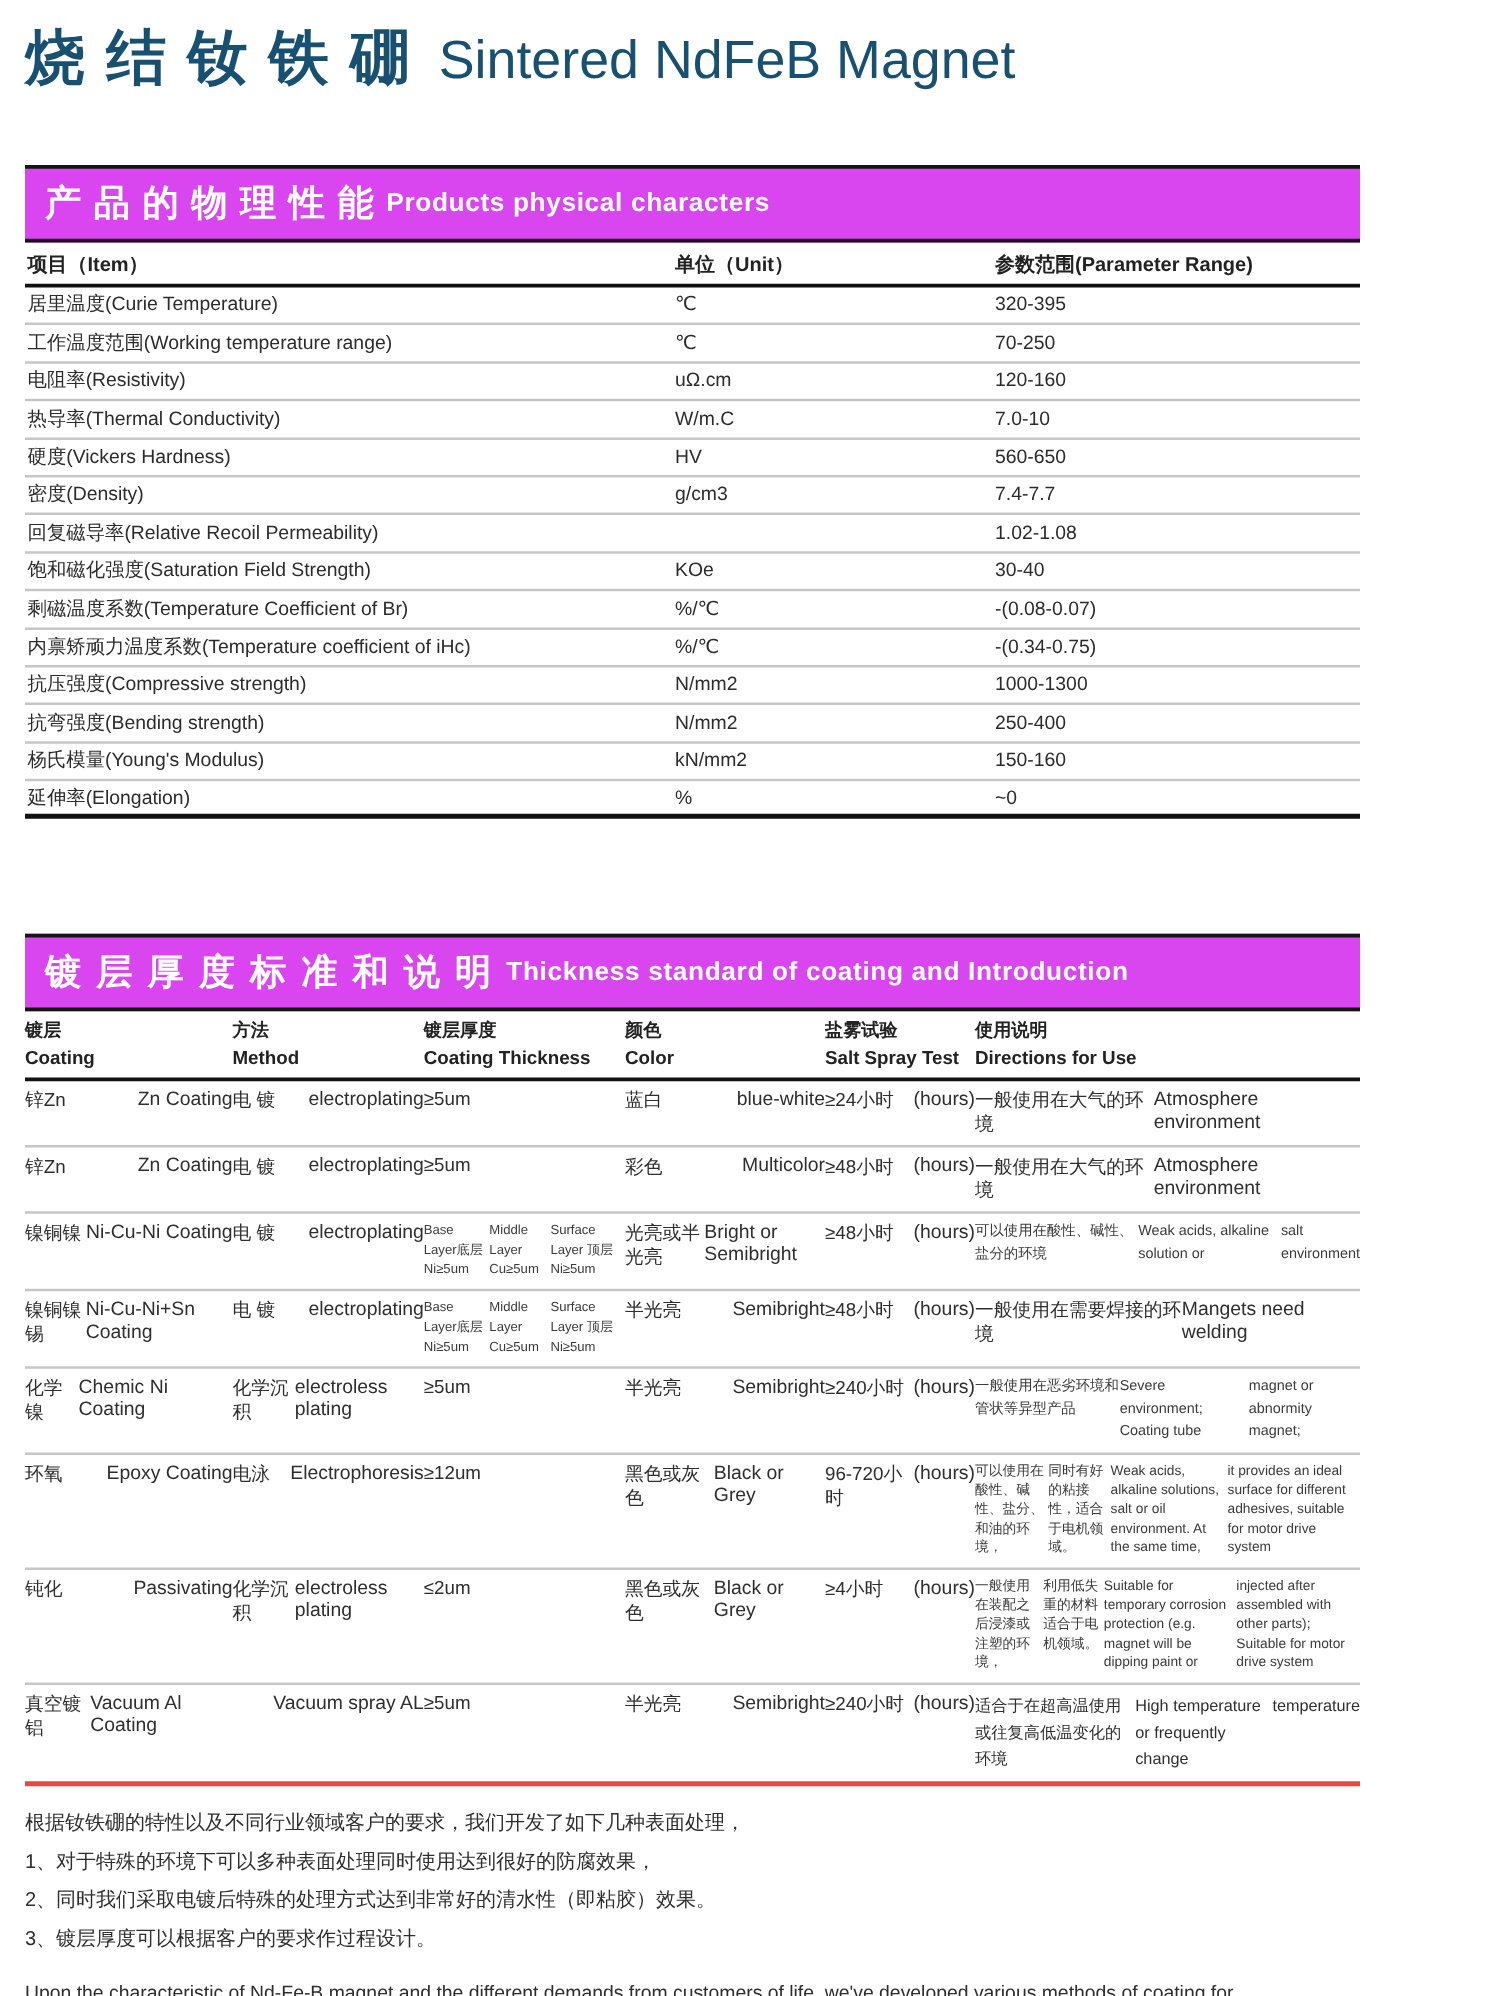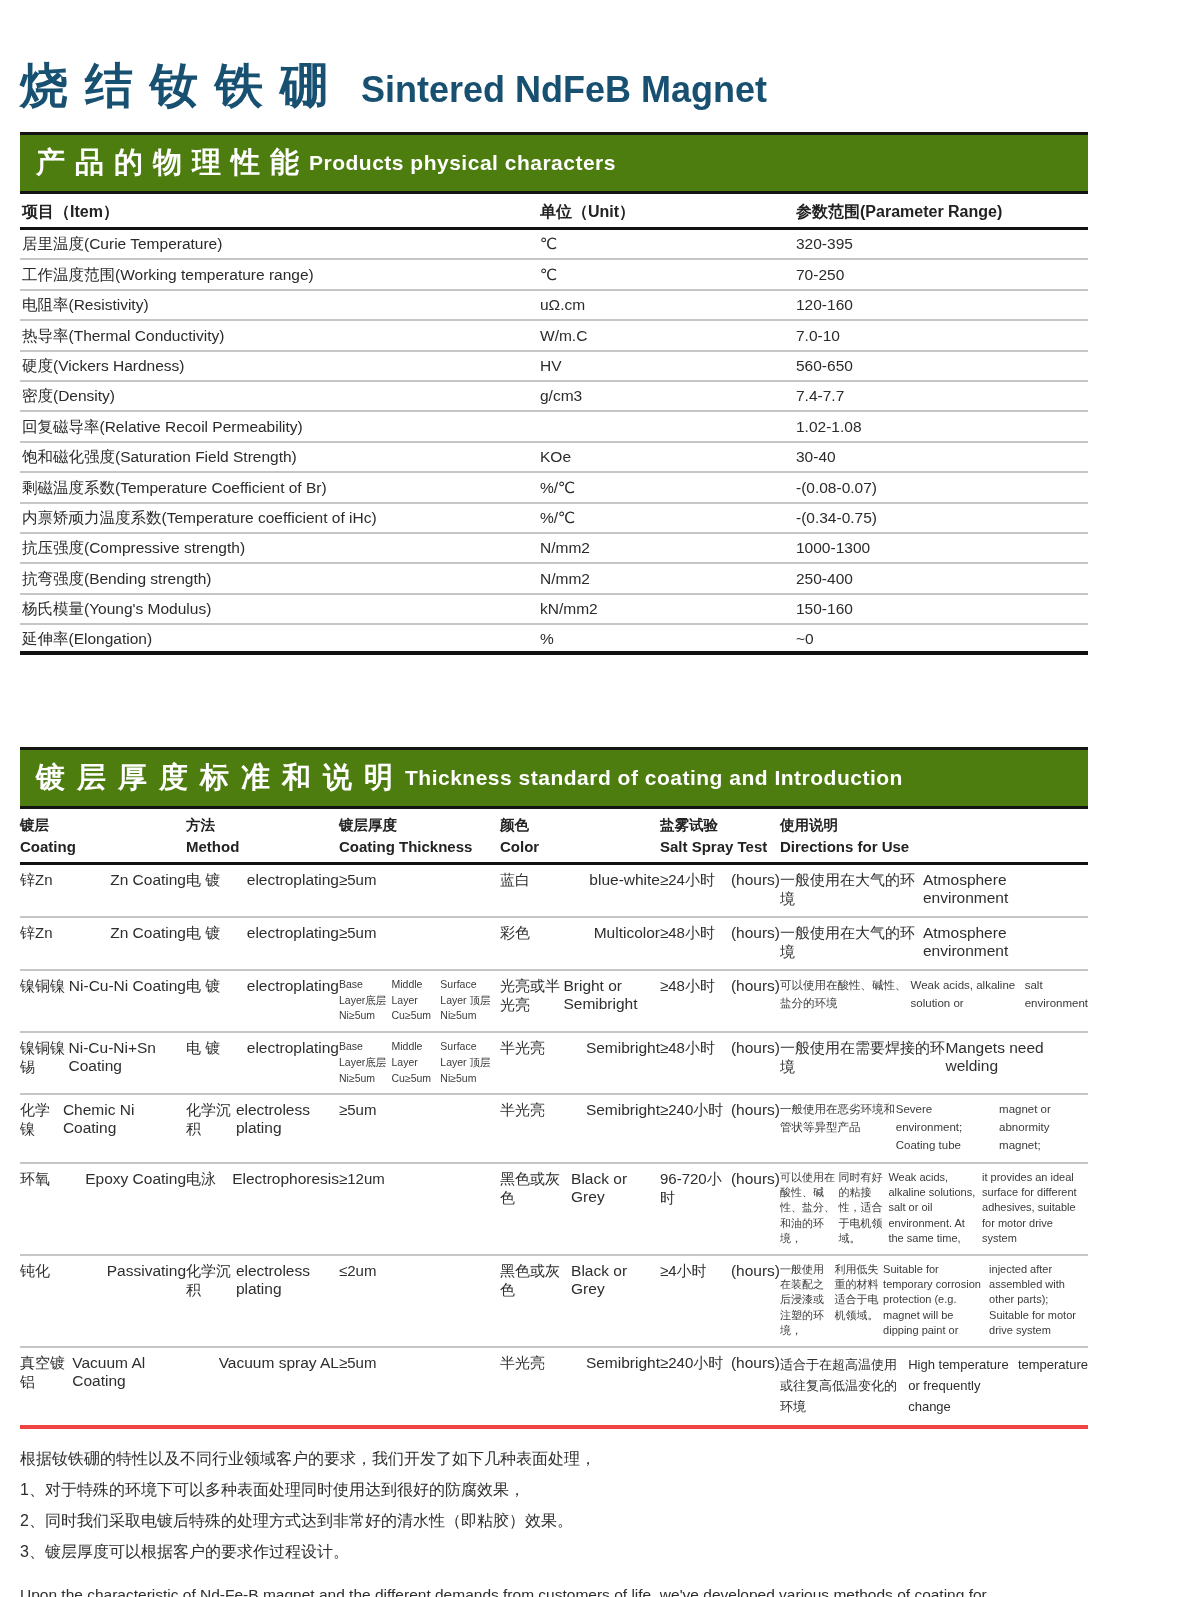--- a/index.html
+++ b/index.html
@@ -5,27 +5,27 @@
   * { margin:0; padding:0; box-sizing:border-box; }
   body {
     width:1200px; height:1597px; background:#fff; color:#222;
     font-family:"Liberation Sans","DejaVu Sans",sans-serif;
     overflow:hidden;
   }
   .page { width:1068px; margin-left:20px; padding-top:14px; }
 
   
   .doc-title { display:flex; align-items:baseline; height:64px; margin-bottom:54px; color:#175070; }
-  .doc-title .zh { font-size:48px; font-weight:700; letter-spacing:17px;margin-top:40px; }
-  .doc-title .en { font-size:36px; font-weight:700; margin-left:16px; }
+  .doc-title .zh { font-size:48px; font-weight:700; letter-spacing:17px; }
+  .doc-title .en { font-size:43px; font-weight:400; margin-left:6px; }
 
   
   .banner {
     border-top:3px solid #141414; border-bottom:3px solid #141414;
-    background:#4d7c0f; color:#fff; height:62px;
+    background:#d946ef; color:#fff; height:62px;
     display:flex; align-items:center; padding-left:16px;
   }
   .banner .bzh { font-size:29px; font-weight:700; letter-spacing:10px; }
   .banner .ben { font-size:21px; font-weight:700; letter-spacing:.5px; }
   .banner2 .bzh { letter-spacing:12px; }
 
   
   .p-grid { display:grid; grid-template-columns:518px 256px 1fr; padding-left:2px; }
   .p-head { padding-top:8px; padding-bottom:4px; border-bottom:3px solid #111;
             font-weight:700; font-size:16px; }

